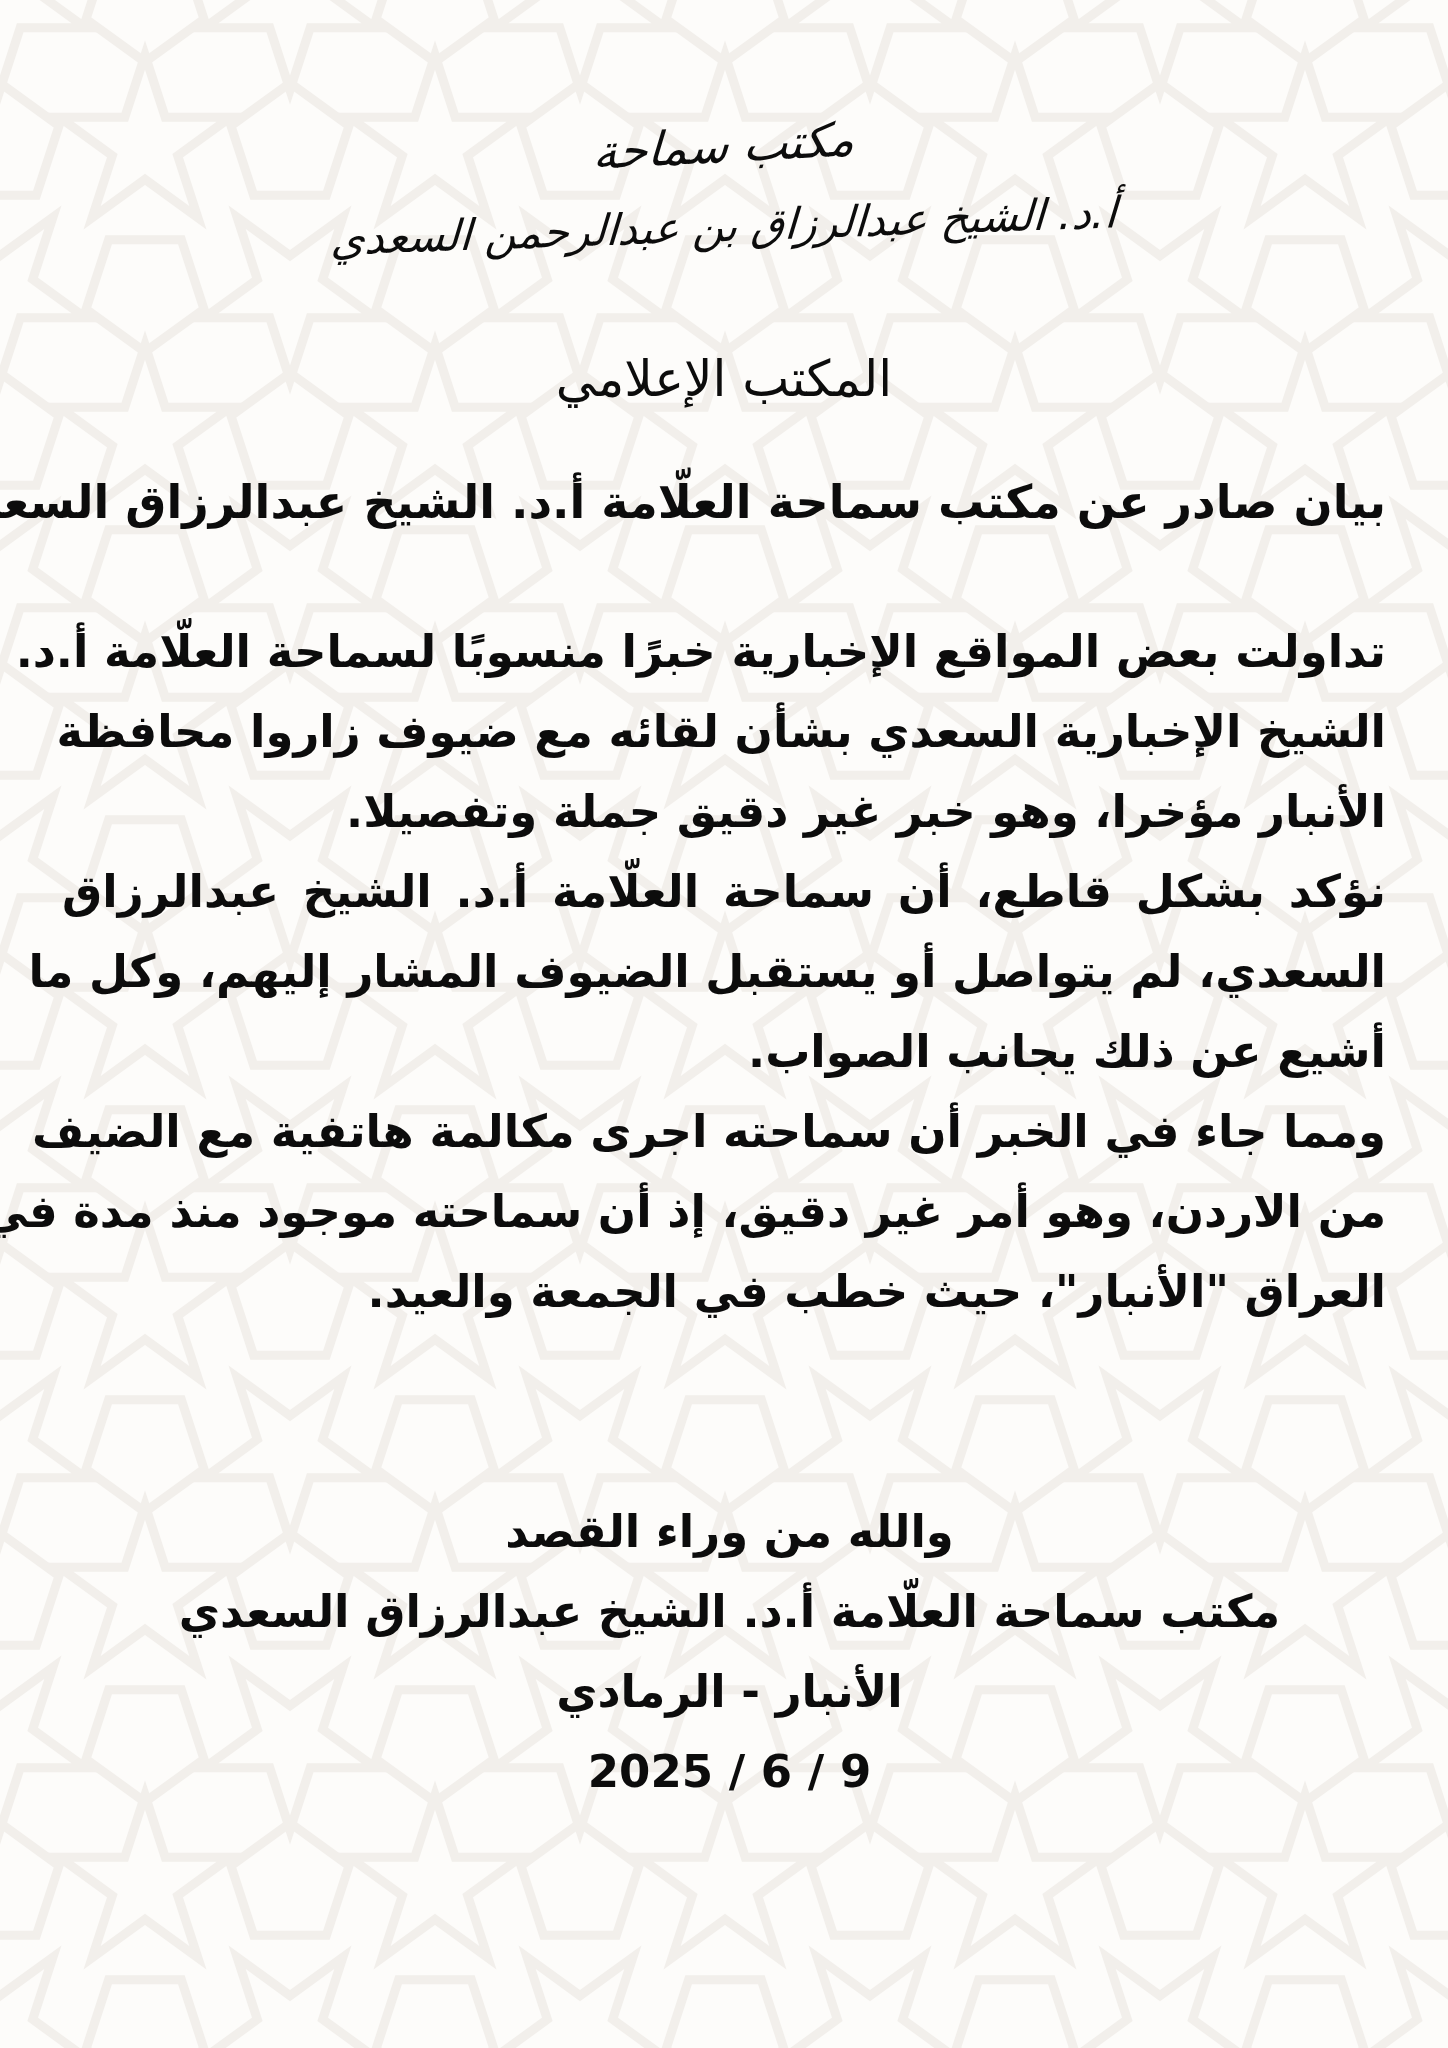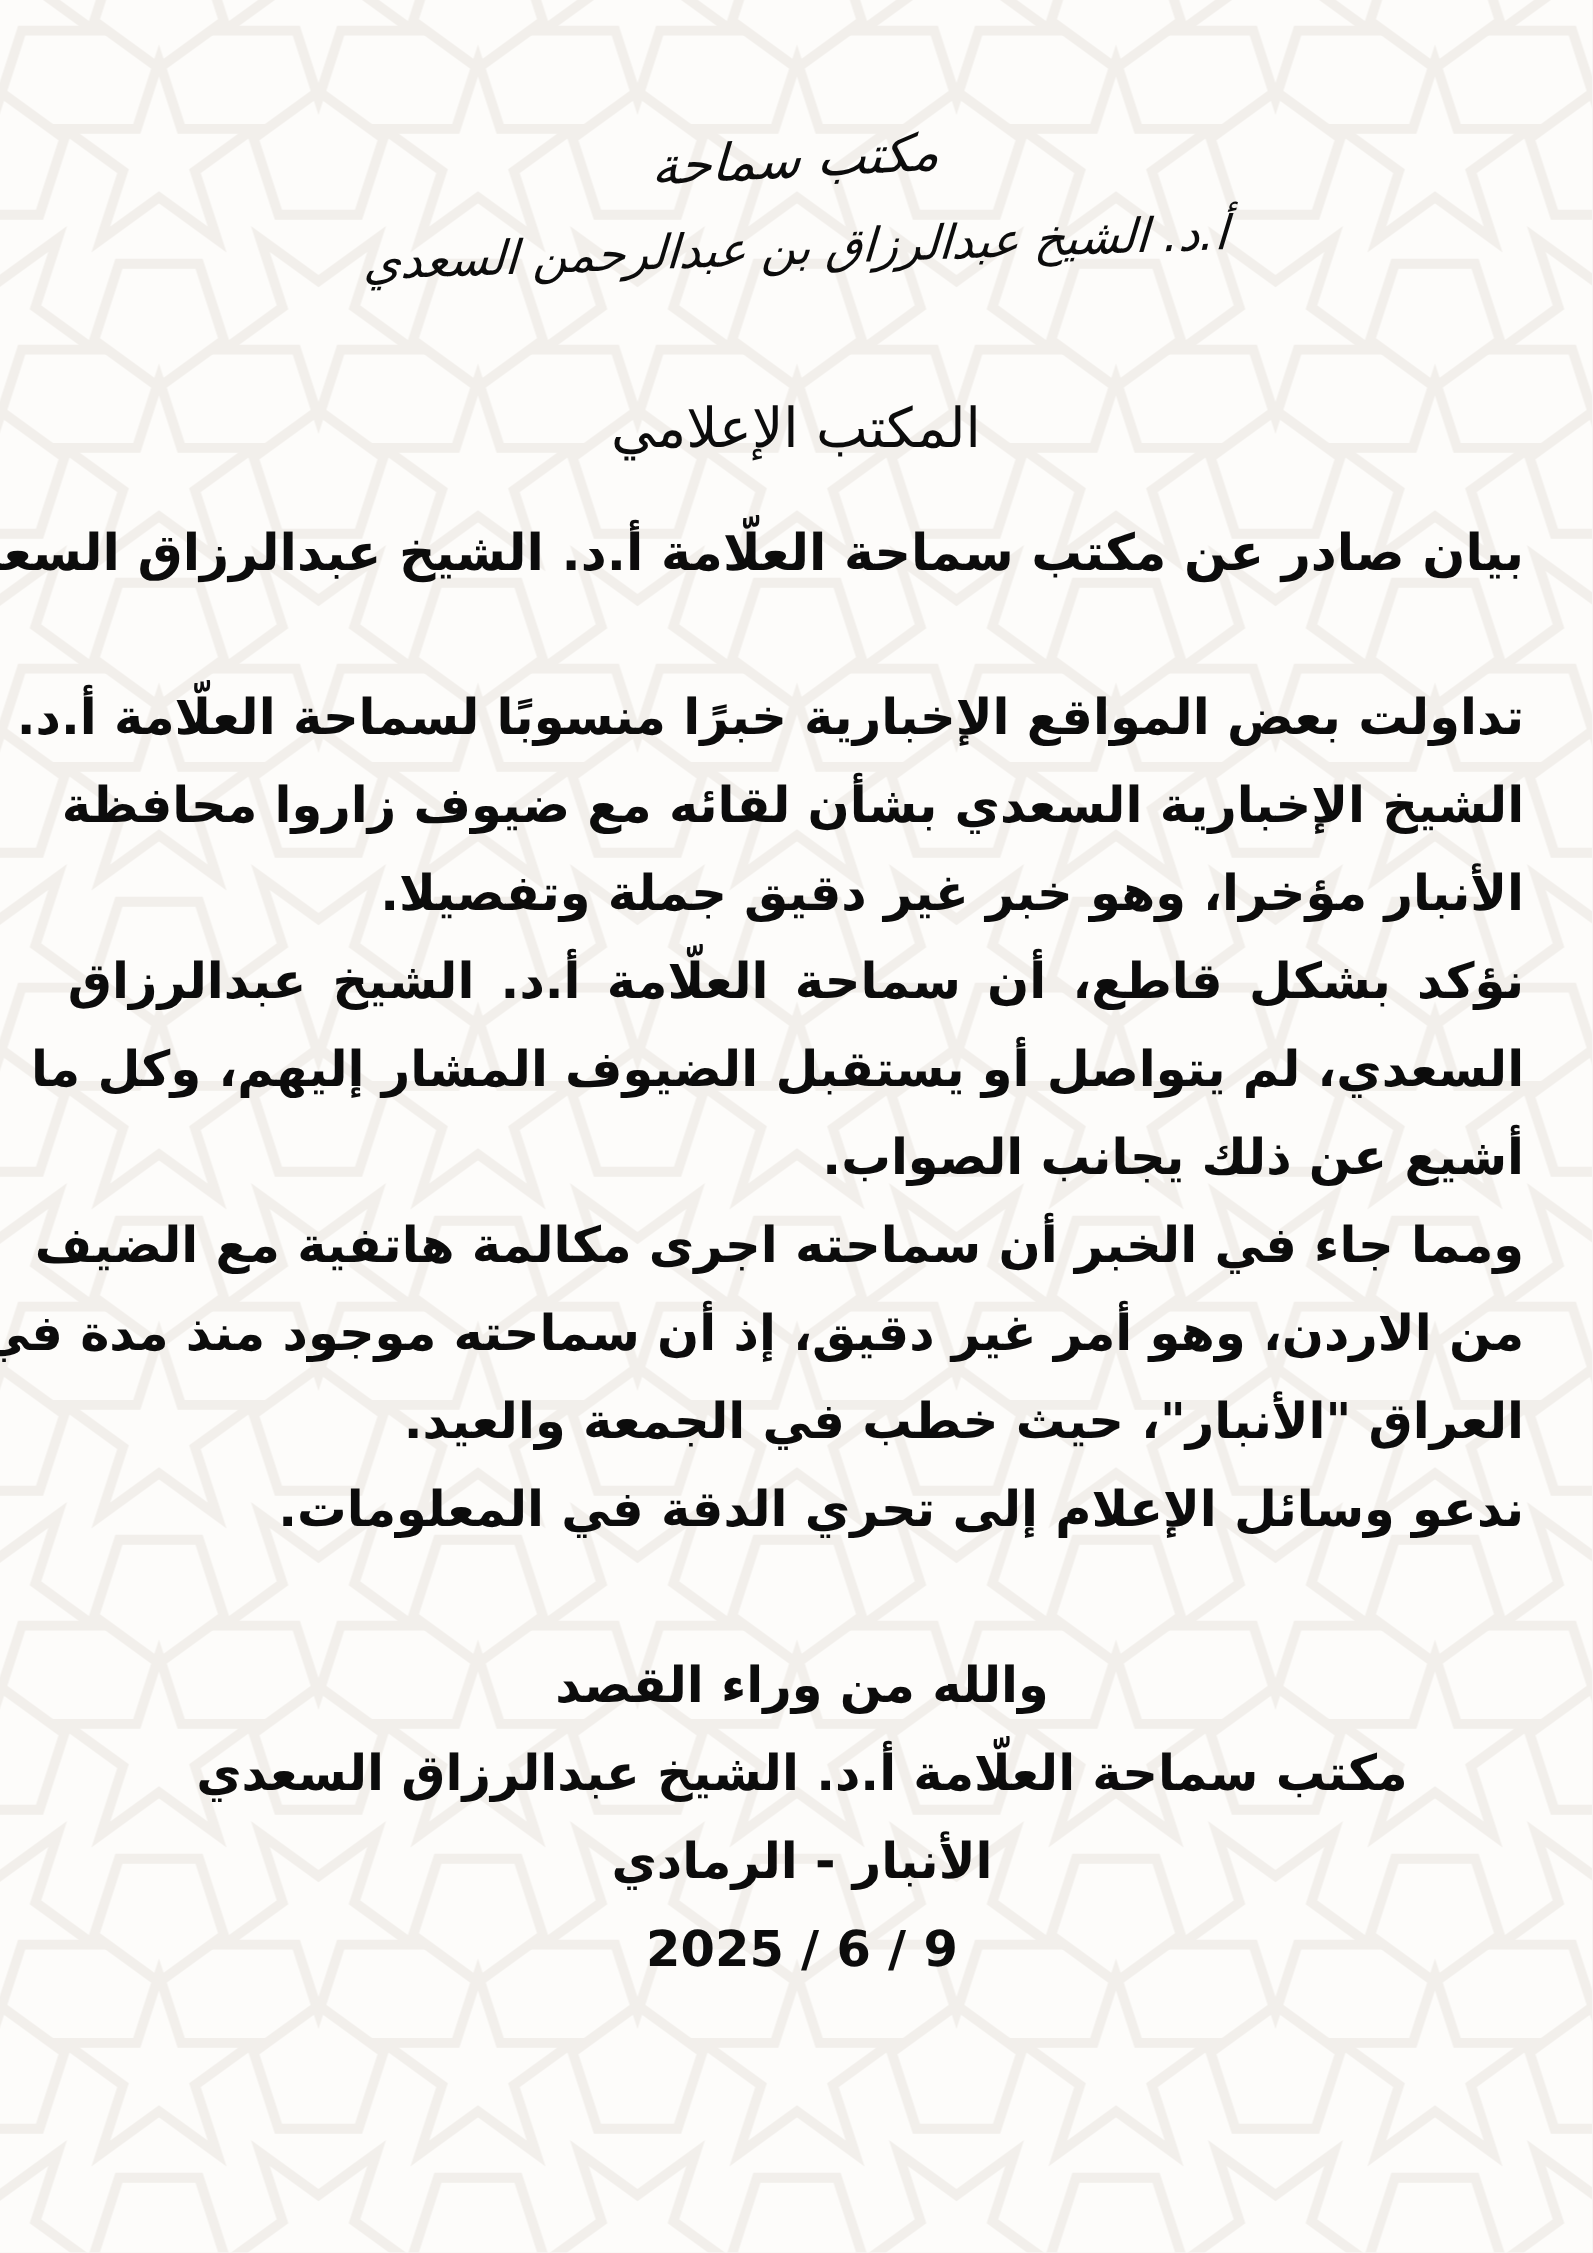--- a/index.html
+++ b/index.html
@@ -44,21 +44,21 @@
   .logo-line2{
     margin-top:28px;
     font-size:43px;
     font-style:italic;
     font-weight:500;
     transform:rotate(-2deg) skewX(-5deg);
   }
 
   .office{
     position:absolute;
-    top:360px;left:0;right:0;
+    top:350px;left:0;right:0;
     text-align:center;
     font-size:50px;
     font-weight:400;
   }
 
   .title{
     position:absolute;
     top:462px;right:62px;left:62px;
     margin:0;
     font-size:46px;
@@ -144,21 +144,20 @@
     <div class="body-text">
         <div class="line just">تداولت بعض المواقع الإخبارية خبرًا منسوبًا لسماحة العلّامة أ.د.</div>
         <div class="line just">الشيخ الإخبارية السعدي بشأن لقائه مع ضيوف زاروا محافظة</div>
         <div class="line">الأنبار مؤخرا، وهو خبر غير دقيق جملة وتفصيلا.</div>
         <div class="line just">نؤكد بشكل قاطع، أن سماحة العلّامة أ.د. الشيخ عبدالرزاق</div>
         <div class="line just">السعدي، لم يتواصل أو يستقبل الضيوف المشار إليهم، وكل ما</div>
         <div class="line">أشيع عن ذلك يجانب الصواب.</div>
         <div class="line just">ومما جاء في الخبر أن سماحته اجرى مكالمة هاتفية مع الضيف</div>
         <div class="line just">من الاردن، وهو أمر غير دقيق، إذ أن سماحته موجود منذ مدة في</div>
         <div class="line">العراق "الأنبار"، حيث خطب في الجمعة والعيد.</div>
-        <div class="line">ندعو وسائل الإعلام إلى تحري الدقة في المعلومات.</div>
       </div>
 
     <div class="footer">
       <div class="footer-line">والله من وراء القصد</div>
       <div class="footer-line">مكتب سماحة العلّامة أ.د. الشيخ عبدالرزاق السعدي</div>
       <div class="footer-line">الأنبار - الرمادي</div>
       <div class="footer-line">9 / 6 / 2025</div>
     </div>
 
   </div>

